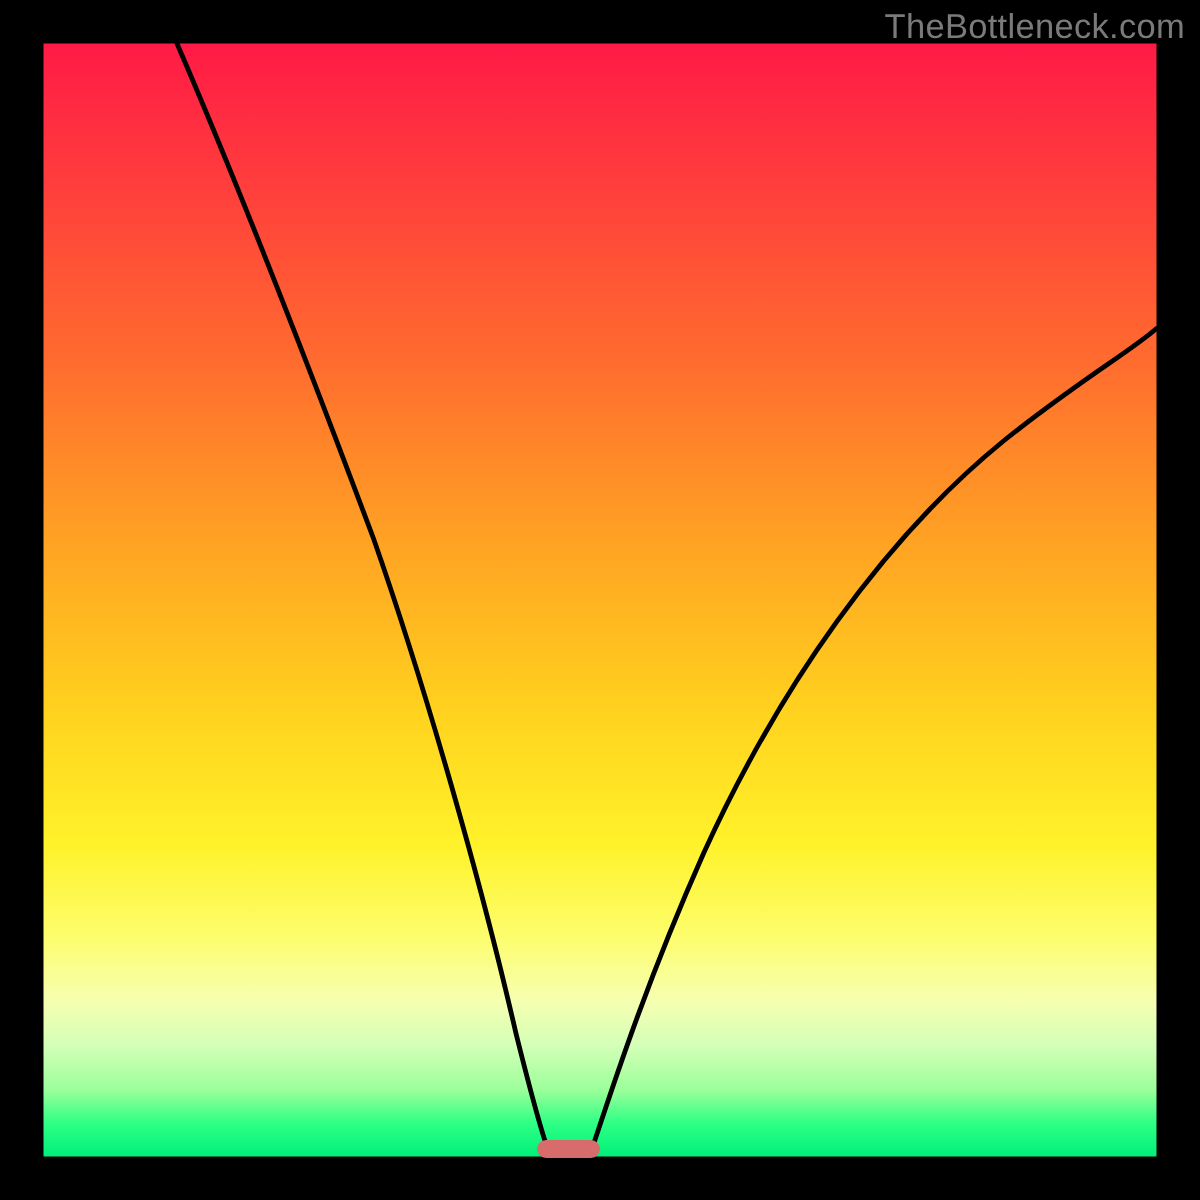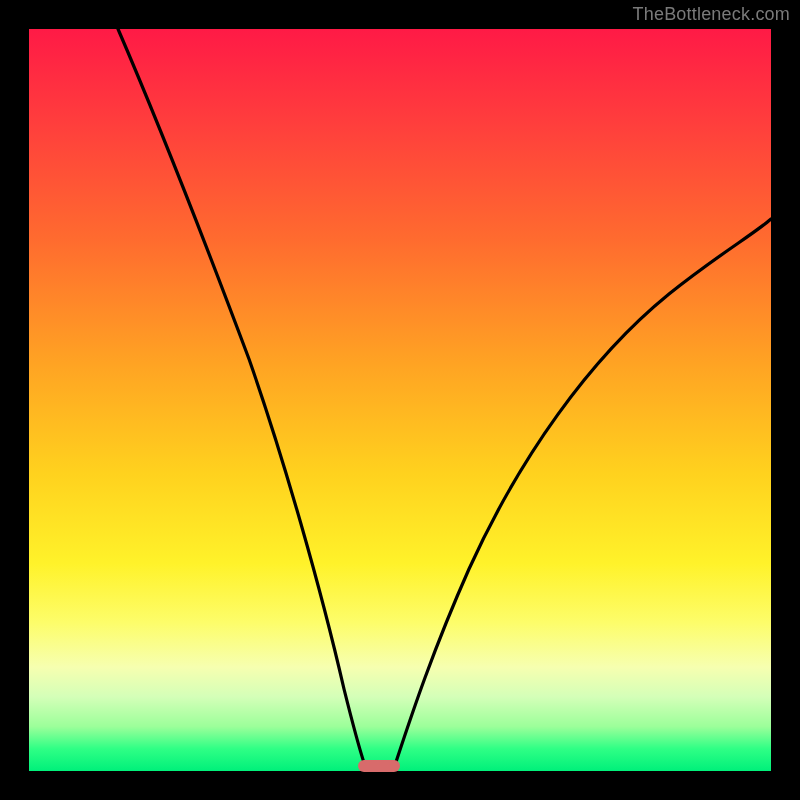--- a/index.html
+++ b/index.html
@@ -37,21 +37,21 @@
       #9cff9a 94%,
       #2fff85 97%,
       #00f07a 100%
     );
   }
   .watermark {
     position: absolute;
     top: 4px;
     right: 10px;
     color: #7a7a7a;
-    font-size: 18px;
+    font-size: 23px;
     font-weight: 500;
     letter-spacing: 0.2px;
     user-select: none;
   }
   svg.curve {
     position: absolute;
     left: 0;
     top: 0;
     width: 742px;
     height: 742px;

